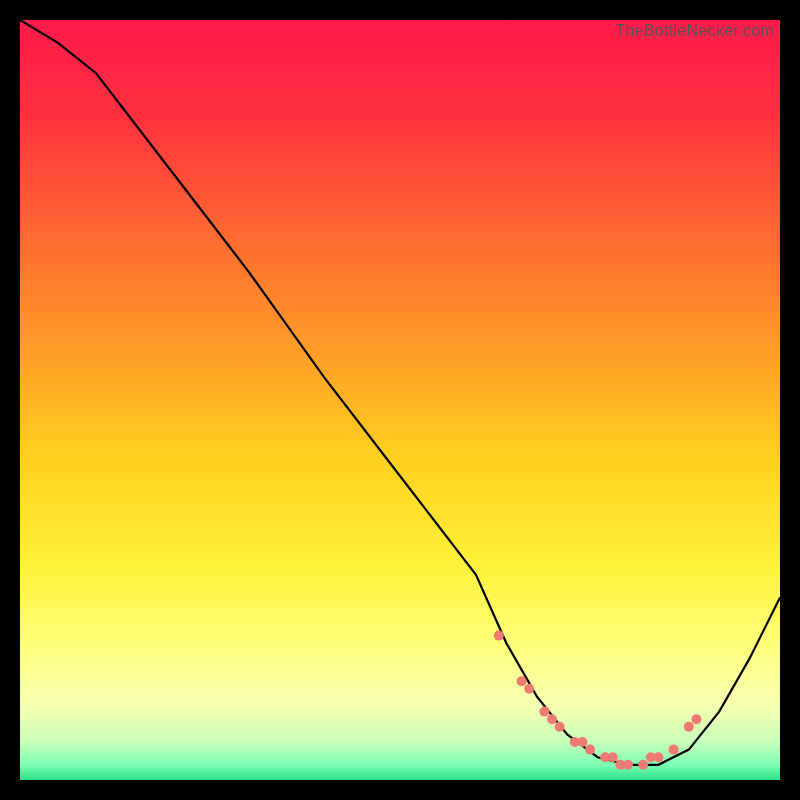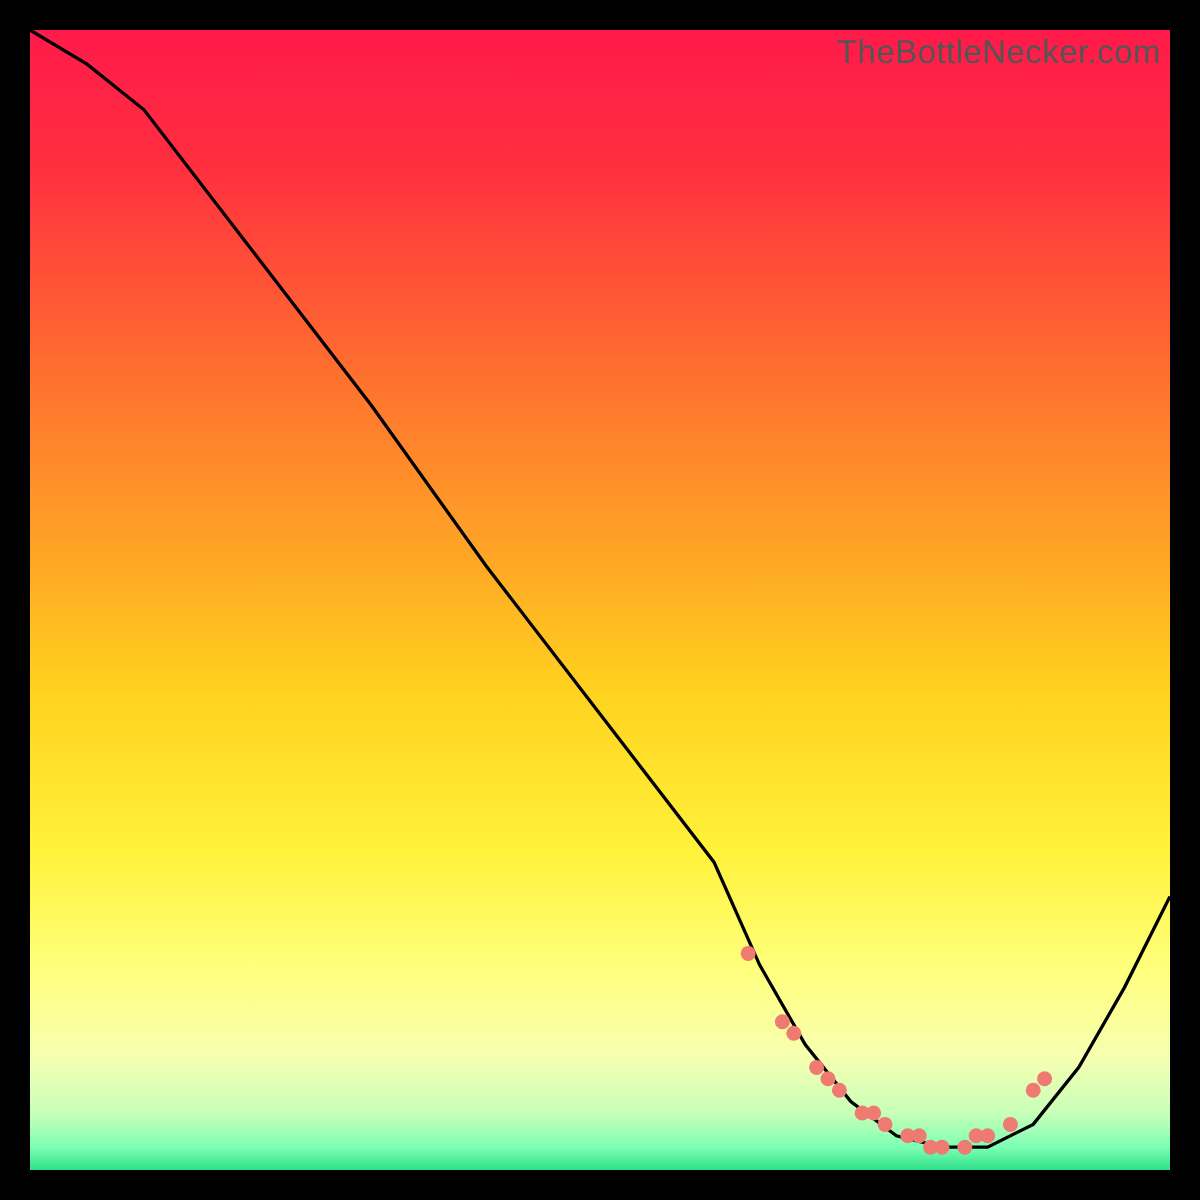--- a/index.html
+++ b/index.html
@@ -24,21 +24,21 @@
     left: 0;
     top: 0;
     width: 760px;
     height: 760px;
   }
   .watermark {
     position: absolute;
     top: 2px;
     right: 6px;
     color: #555555;
-    font-size: 22px;
+    font-size: 16px;
     font-weight: 500;
     letter-spacing: 0.3px;
     user-select: none;
   }
 </style>
 </head>
 <body>
 
 <div class="frame">
 

